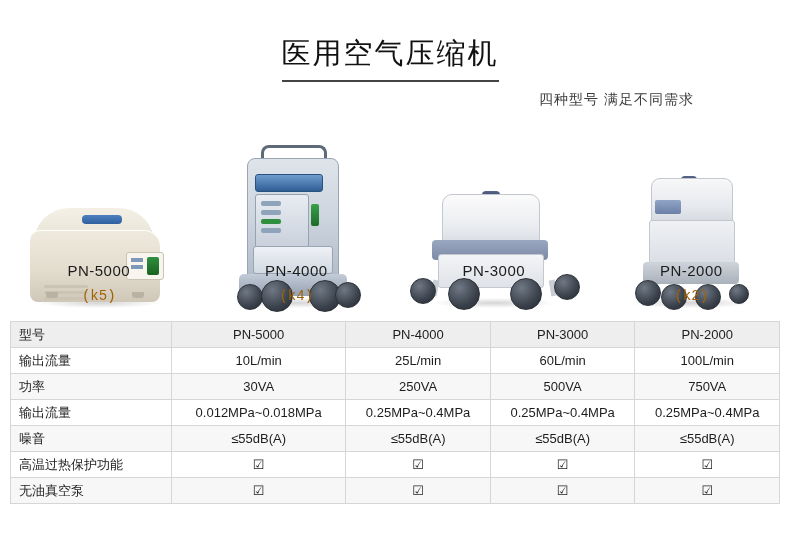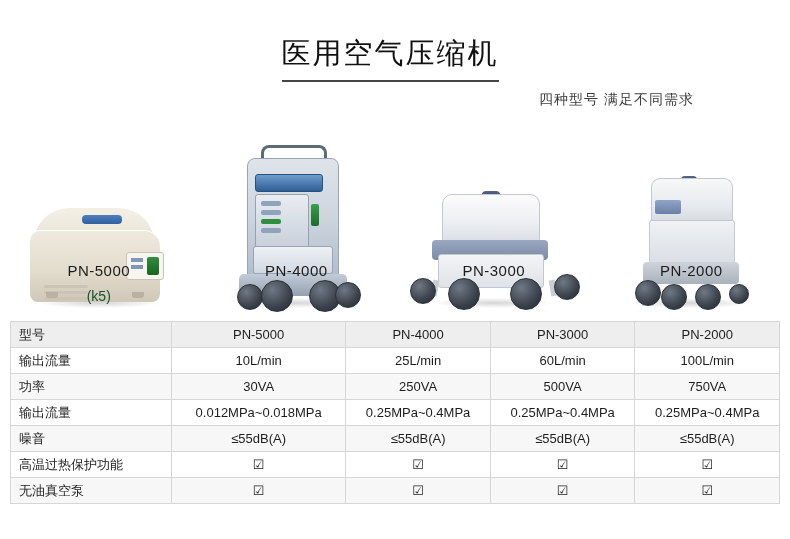--- a/index.html
+++ b/index.html
@@ -325,22 +325,23 @@
     flex: 1 1 0;
     text-align: center;
   }
   .caption .model {
     font-size: 15px;
     color: #1b1b1b;
     letter-spacing: 0.5px;
   }
   .caption .code {
     font-size: 14px;
-    color: #14532d;
+    color: #a16207;
     margin-top: 9px;
+    font-family: Liberation Mono, monospace;
   }
 
   
   .table {
     position: absolute;
     top: 321px;
     left: 10px;
     width: 770px;
     border-collapse: collapse;
     font-size: 13px;
@@ -451,26 +452,28 @@
 
   </div>
 
   <div class="captions">
     <div class="caption">
       <div class="model">PN-5000</div>
       <div class="code">(k5)</div>
     </div>
     <div class="caption">
       <div class="model">PN-4000</div>
+      <div class="code">(k4)</div>
     </div>
     <div class="caption">
       <div class="model">PN-3000</div>
     </div>
     <div class="caption">
       <div class="model">PN-2000</div>
+      <div class="code">(k2)</div>
     </div>
   </div>
 
   <table class="table">
     <thead>
       <tr>
         <th class="rowhead">型号</th>
         <th>PN-5000</th>
         <th>PN-4000</th>
         <th>PN-3000</th>

